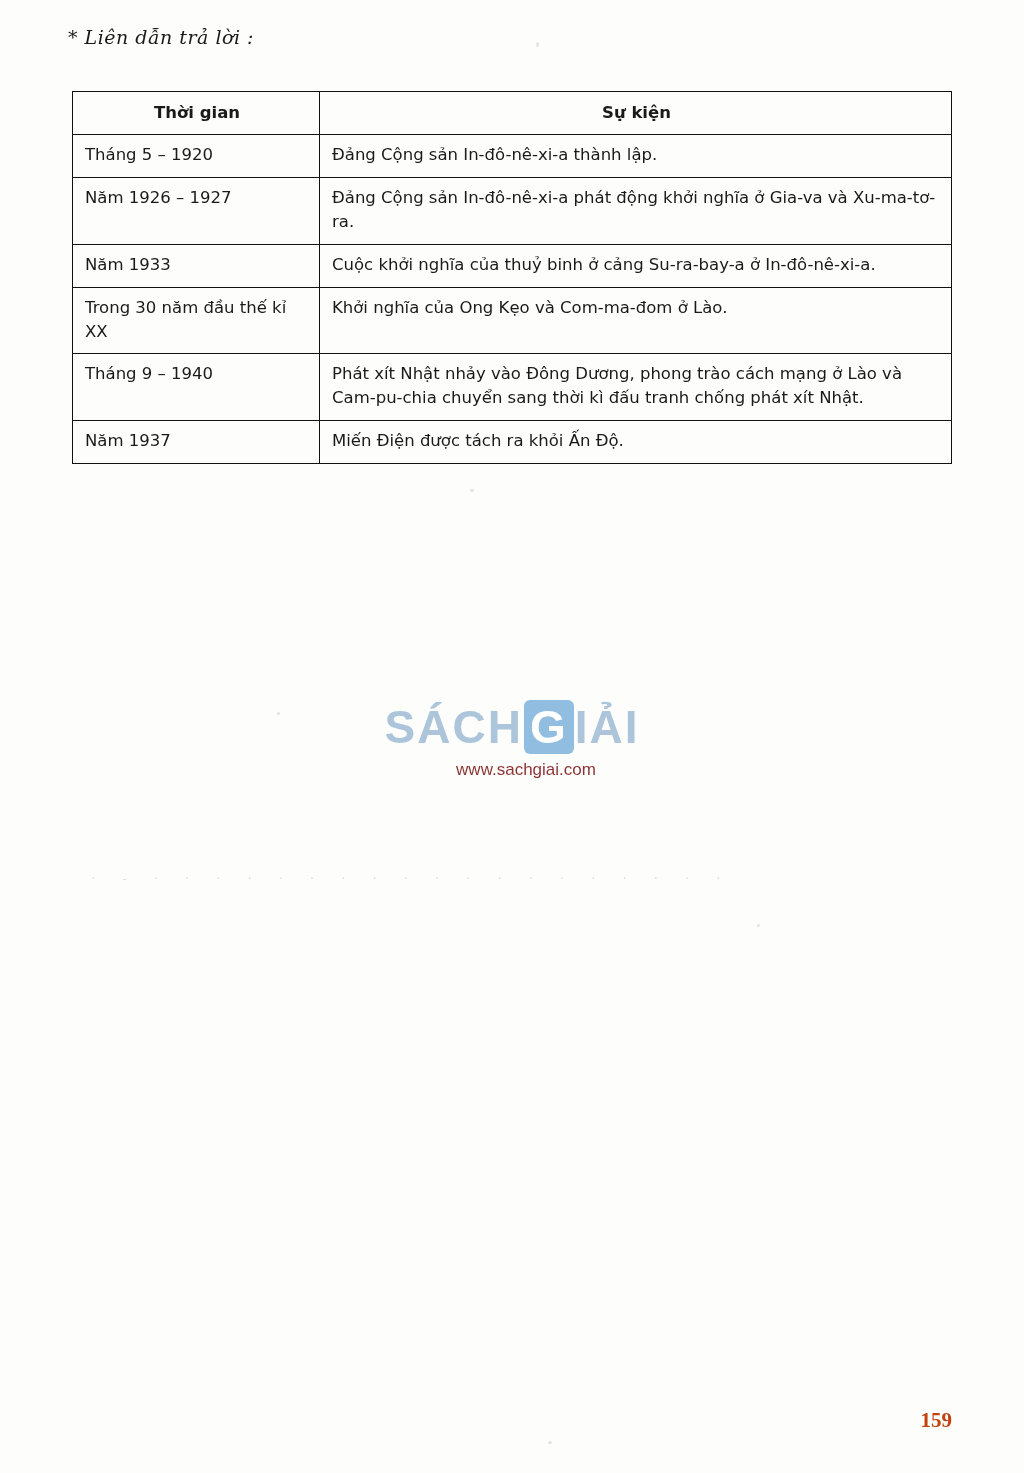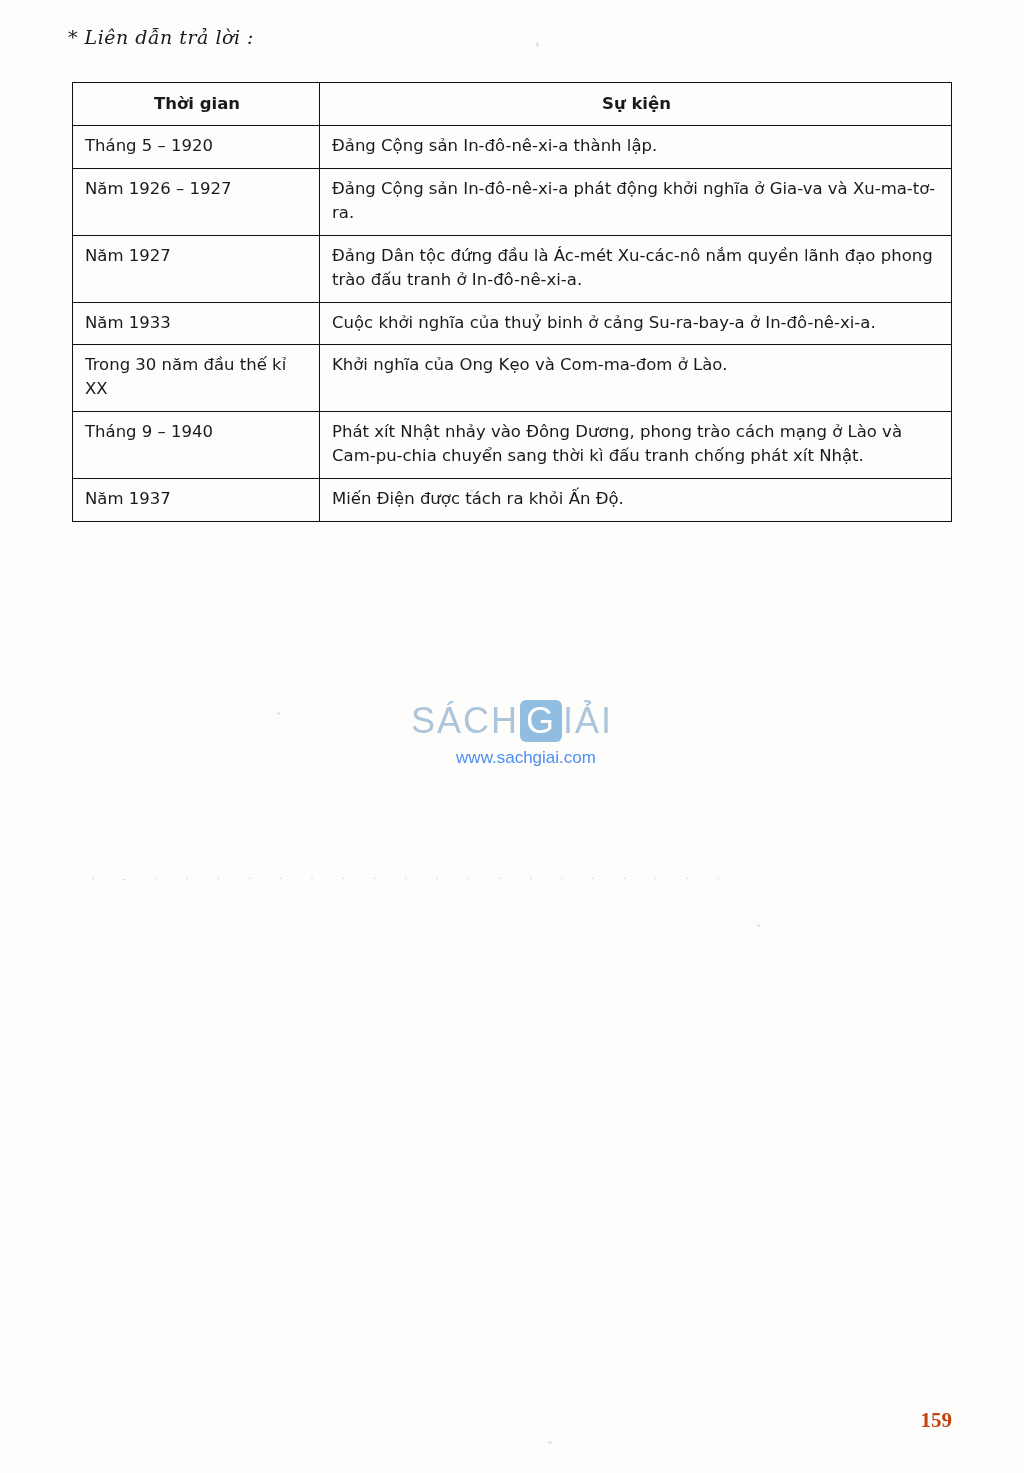--- a/index.html
+++ b/index.html
@@ -39,20 +39,21 @@
   .table-wrap {
     position: absolute;
     left: 72px;
     top: 82px;
     width: 880px;
   }
   table.history {
     border-collapse: collapse;
     width: 100%;
     table-layout: fixed;
+    margin-top: 9px;
   }
   table.history th,
   table.history td {
     border: 1.6px solid #111;
     vertical-align: top;
     padding: 8px 10px 10px 12px;
     font-size: 16.5px;
     line-height: 1.45;
   }
   table.history th {
@@ -76,40 +77,40 @@
   .watermark {
     position: absolute;
     left: 0;
     right: 0;
     top: 700px;
     text-align: center;
     pointer-events: none;
     user-select: none;
   }
   .wm-logo {
-    font-size: 36px;
+    font-size: 46px;
     letter-spacing: 2px;
     color: #9fbcd6;
     font-family: "Liberation Sans", sans-serif;
-    font-weight: normal;
+    font-weight: bold;
     opacity: 0.85;
     white-space: nowrap;
   }
   .wm-logo .wm-badge {
     display: inline-block;
     background: #7fb3dd;
     color: #ffffff;
     border-radius: 6px;
     padding: 0 6px;
     margin: 0 1px;
   }
   .wm-url {
     margin-top: 6px;
     font-size: 17px;
-    color: #3b82f6;
+    color: #7f1d1d;
     font-family: "Liberation Sans", sans-serif;
     opacity: 0.9;
     padding-left: 28px;
   }
 
   
   .scan-line {
     position: absolute;
     left: 90px;
     top: 872px;
@@ -162,24 +163,20 @@
       <tbody>
         <tr>
           <td class="time-cell">Tháng 5 – 1920</td>
           <td class="event-cell">Đảng Cộng sản In-đô-nê-xi-a thành lập.</td>
         </tr>
         <tr>
           <td class="time-cell">Năm 1926 – 1927</td>
           <td class="event-cell">Đảng Cộng sản In-đô-nê-xi-a phát động khởi nghĩa ở  Gia-va và Xu-ma-tơ-ra.</td>
         </tr>
         <tr>
-          <td class="time-cell">Năm 1927</td>
-          <td class="event-cell">Đảng Dân tộc đứng đầu là Ác-mét Xu-các-nô nắm quyền lãnh đạo phong trào đấu tranh ở In-đô-nê-xi-a.</td>
-        </tr>
-        <tr>
           <td class="time-cell">Năm 1933</td>
           <td class="event-cell">Cuộc khởi nghĩa của thuỷ binh ở cảng Su-ra-bay-a ở In-đô-nê-xi-a.</td>
         </tr>
         <tr>
           <td class="time-cell">Trong 30 năm đầu thế kỉ XX</td>
           <td class="event-cell">Khởi nghĩa của Ong Kẹo và Com-ma-đom ở Lào.</td>
         </tr>
         <tr>
           <td class="time-cell">Tháng 9 – 1940</td>
           <td class="event-cell">Phát xít Nhật nhảy vào Đông Dương, phong trào cách mạng ở Lào và Cam-pu-chia chuyển sang thời kì đấu tranh chống phát xít Nhật.</td>

